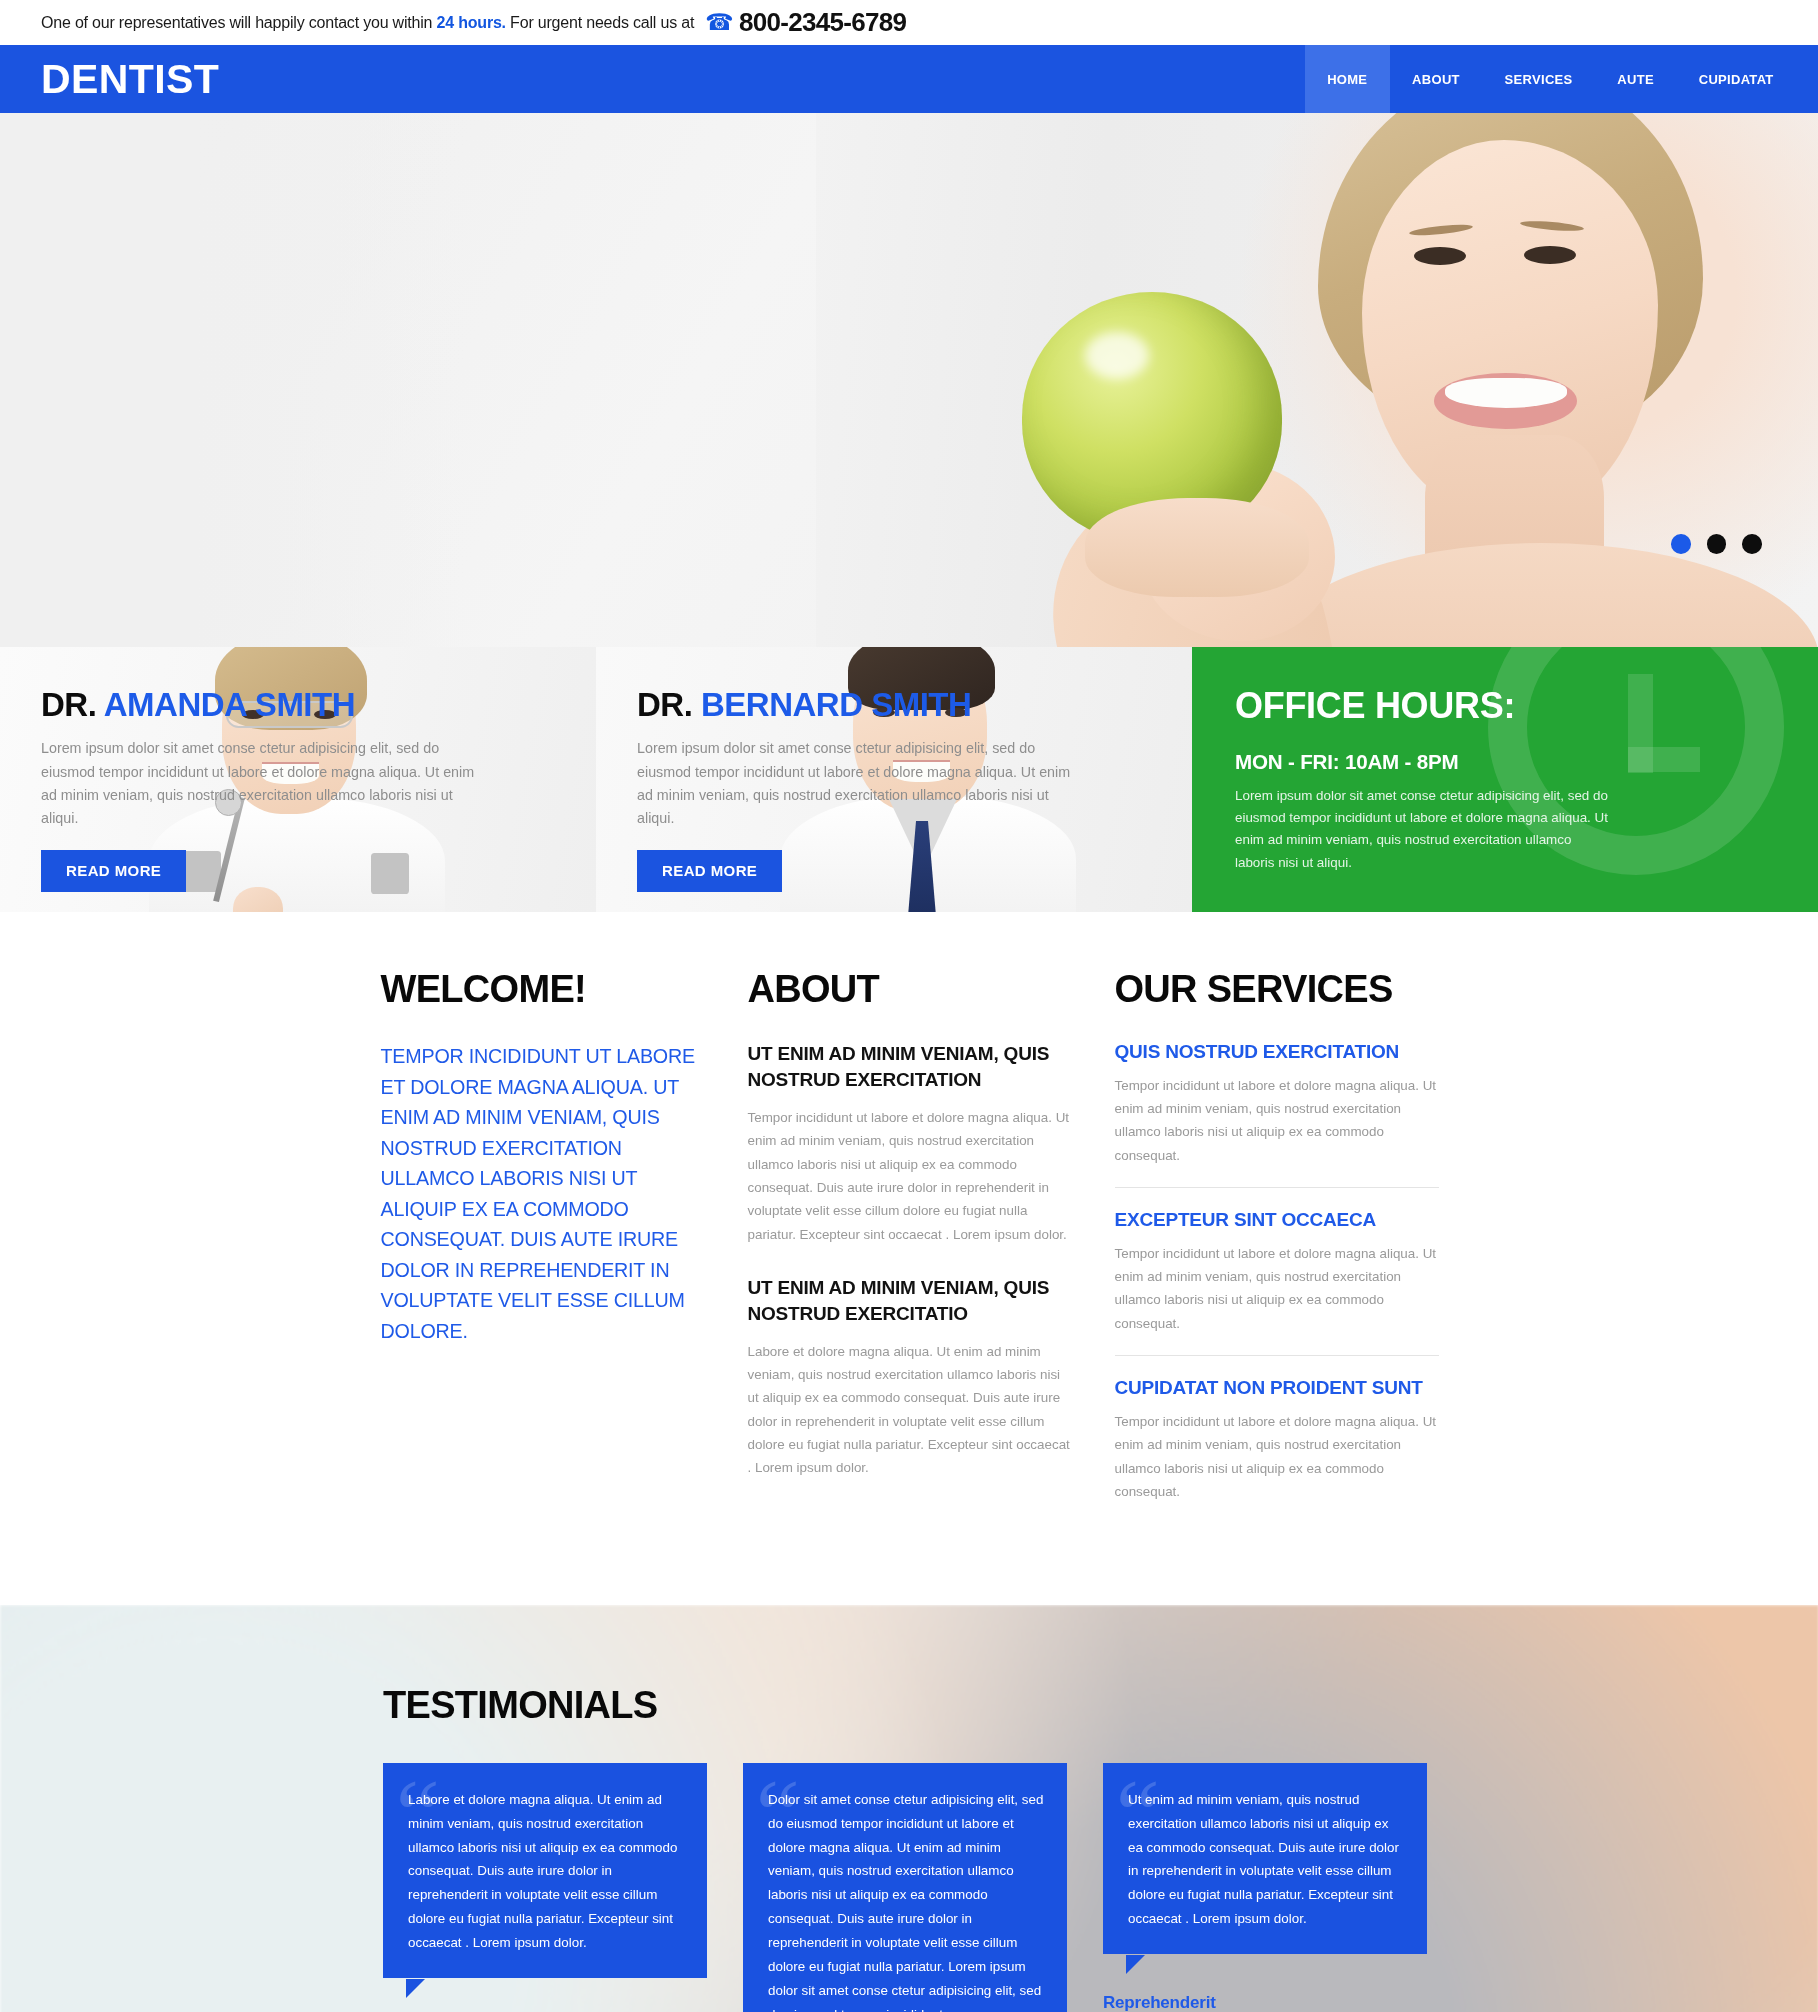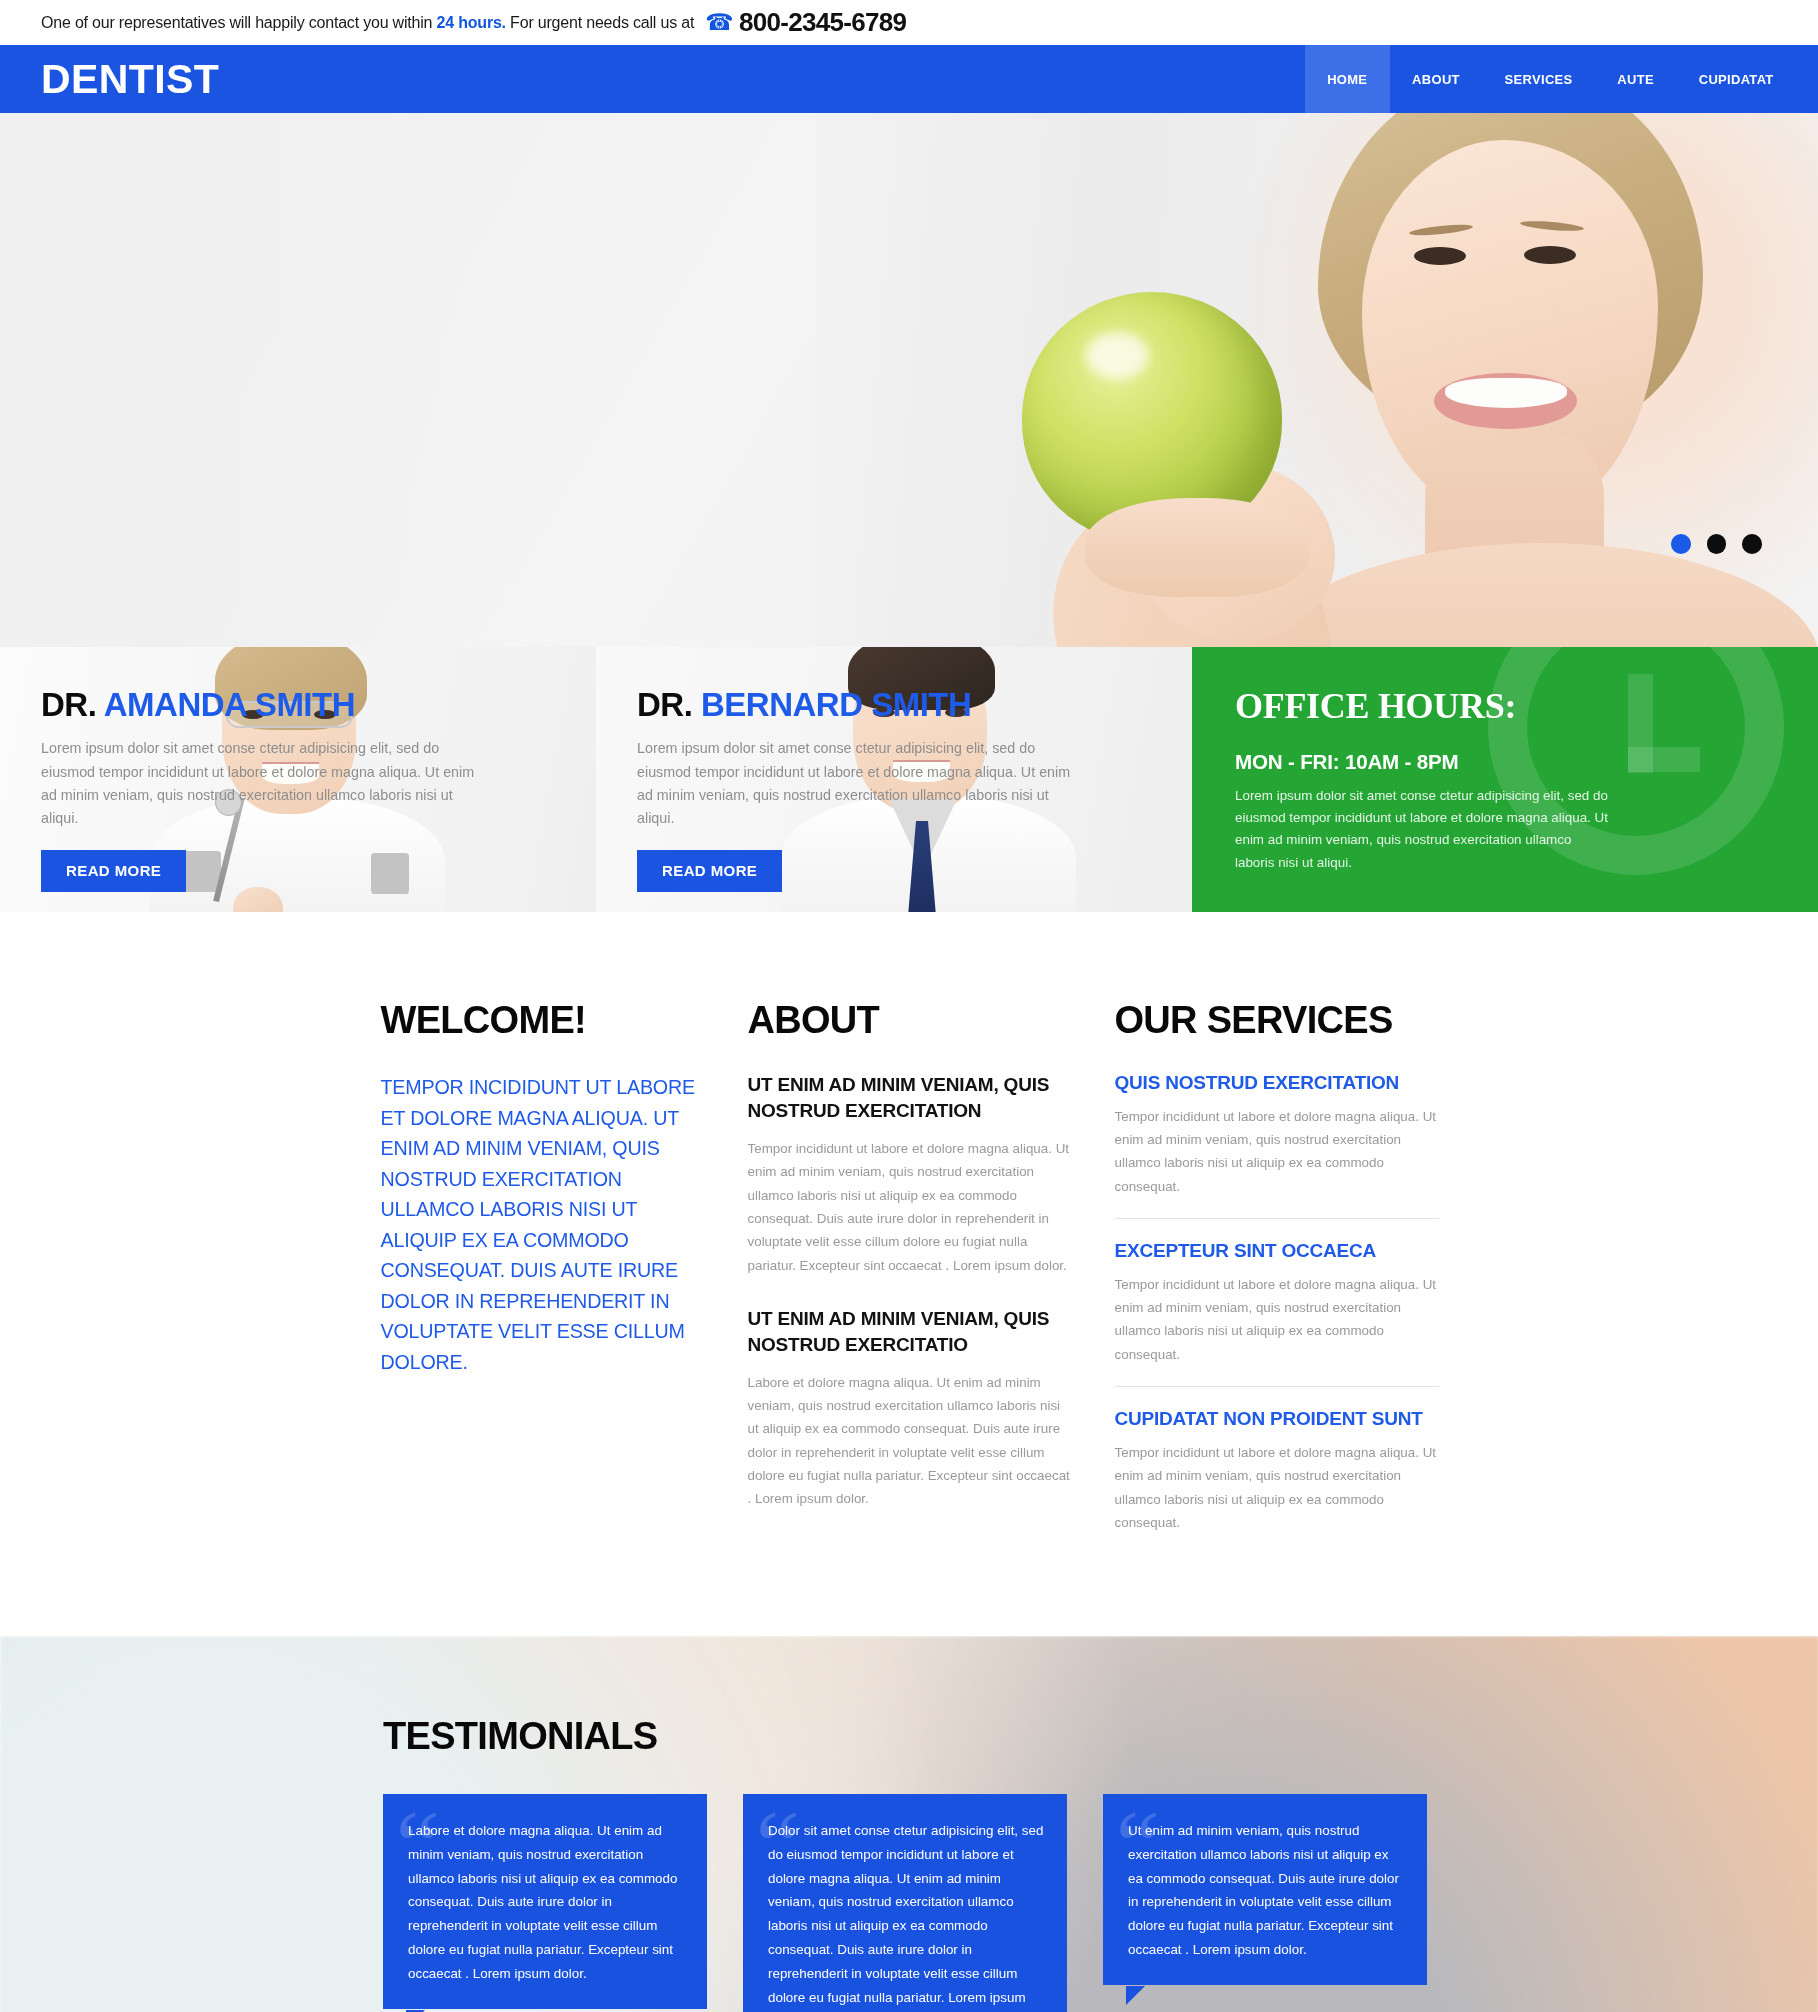--- a/index.html
+++ b/index.html
@@ -386,21 +386,20 @@
     position: absolute;
     left: 436px; top: 100px;
     width: 72px; height: 25px;
     background: rgba(255,255,255,0.13);
   }
   .hours-title {
     position: relative; z-index: 3;
     font-size: 36px; font-weight: bold;
     color: #ffffff; letter-spacing: -0.3px;
     margin-bottom: 19.7px;
-    font-family: Liberation Serif, serif;
   }
   .hours-line {
     position: relative; z-index: 3;
     font-size: 20.6px; font-weight: bold;
     color: #ffffff; line-height: 1.42;
     letter-spacing: -0.2px;
   }
   .hours-desc {
     position: relative; z-index: 3;
     margin-top: 9px;
@@ -417,21 +416,20 @@
     gap: 43px;
     background: #ffffff;
   }
   .col { width: 324px; }
   .col-title {
     font-size: 38px;
     font-weight: bold;
     color: #090909;
     letter-spacing: -0.7px;
     margin-bottom: 30px;
-    margin-top: 31px;
   }
   .welcome-lead {
     font-size: 19.7px;
     line-height: 1.55;
     color: #1f5ae8;
     font-weight: 500;
     letter-spacing: -0.2px;
   }
   .sub-head {
     font-size: 19px;

